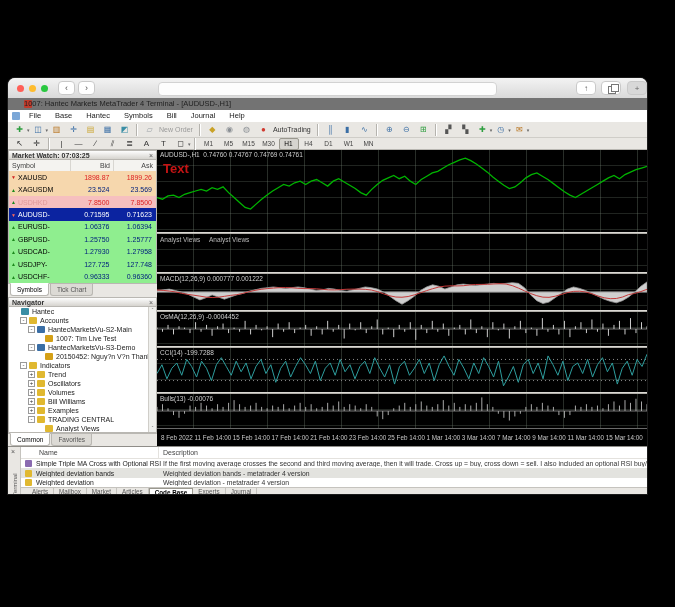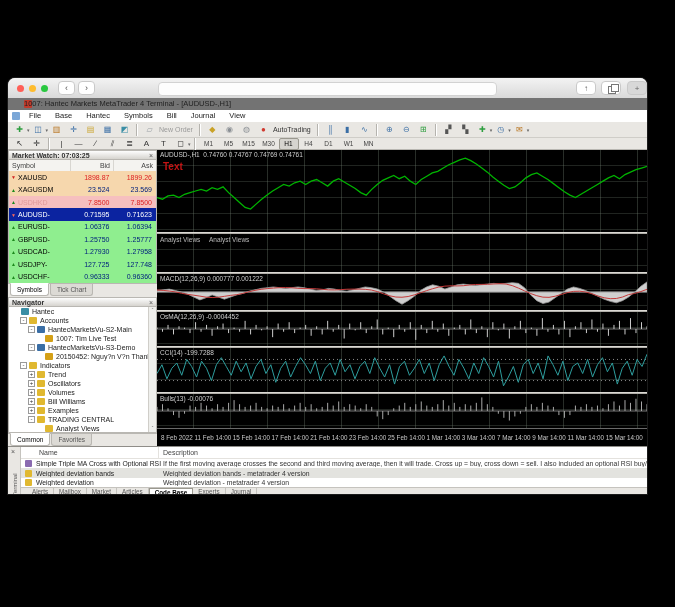--- a/index.html
+++ b/index.html
@@ -82,21 +82,21 @@
   .scrollv{position:absolute;right:0;top:0;width:7px;height:100%;background:#efefec;
            border-left:1px solid #d0cec9;font-size:5px;color:#777;text-align:center;}
   .scrollv .sa{position:absolute;left:0;width:7px;line-height:7px;}
   
   .chartcol{position:absolute;left:149px;top:0;width:490px;height:296px;background:#000;}
   .sub{position:relative;width:100%;background:#000;
        background-image:repeating-linear-gradient(to right,transparent 0 36px,rgba(115,130,115,.35) 36px 37px),
                         repeating-linear-gradient(to bottom,transparent 0 15px,rgba(115,130,115,.28) 15px 16px);}
   .sub svg{position:absolute;left:0;top:0;width:100%;height:100%;}
   .sublabel{position:absolute;left:3px;top:1px;font-size:6.5px;color:#cfcfcf;z-index:3;}
-  .annot{position:absolute;left:6px;top:11px;font-size:10px;color:#c41414;z-index:3;font-weight:bold;}
+  .annot{position:absolute;left:6px;top:11px;font-size:13px;color:#c41414;z-index:3;font-weight:bold;}
   .analystlbl{position:absolute;top:2px;font-size:6.5px;color:#b9b9b9;z-index:3;}
   .hsep{width:100%;height:2px;background:linear-gradient(#efede9,#9b9993);}
   .axis{position:absolute;left:0;bottom:0;width:100%;height:18px;background:#000;border-top:1px solid #6a6a6a;
         display:flex;align-items:center;justify-content:space-between;padding:0 4px;box-sizing:border-box;}
   .axis span{font-size:6.3px;color:#c8c8c8;white-space:nowrap;}
   
   .terminal{position:absolute;left:0;top:368px;width:100%;height:48px;background:#fff;border-top:1px solid #8f8d88;}
   .tside{position:absolute;left:0;top:0;width:12px;height:100%;background:#e9e7e3;border-right:1px solid #c5c3be;}
   .tside .x{position:absolute;left:3px;top:1px;font-size:7px;color:#555;}
   .tside .rot{position:absolute;left:-11px;top:28px;font-size:6px;color:#555;transform:rotate(-90deg);width:36px;}
@@ -142,21 +142,21 @@
 
   <div class="menubar">
     <span class="menuicon"></span>
     <div class="mitems" id="menu-items">
         <span class="mitem">File</span>
         <span class="mitem">Base</span>
         <span class="mitem">Hantec</span>
         <span class="mitem">Symbols</span>
         <span class="mitem">Bill</span>
         <span class="mitem">Journal</span>
-        <span class="mitem">View</span>
+        <span class="mitem">Help</span>
       </div>
   </div>
 
   <div class="toolbar1" id="tb1">
       <span class="tbicon" style="color: rgb(46, 158, 63);">✚</span>
       <span class="dd">▾</span>
       <span class="tbicon" style="color: rgb(58, 110, 165);">◫</span>
       <span class="dd">▾</span>
       <span class="tbicon" style="color: rgb(184, 116, 31);">▥</span>
       <span class="tbicon" style="color: rgb(58, 110, 165);">✛</span>

